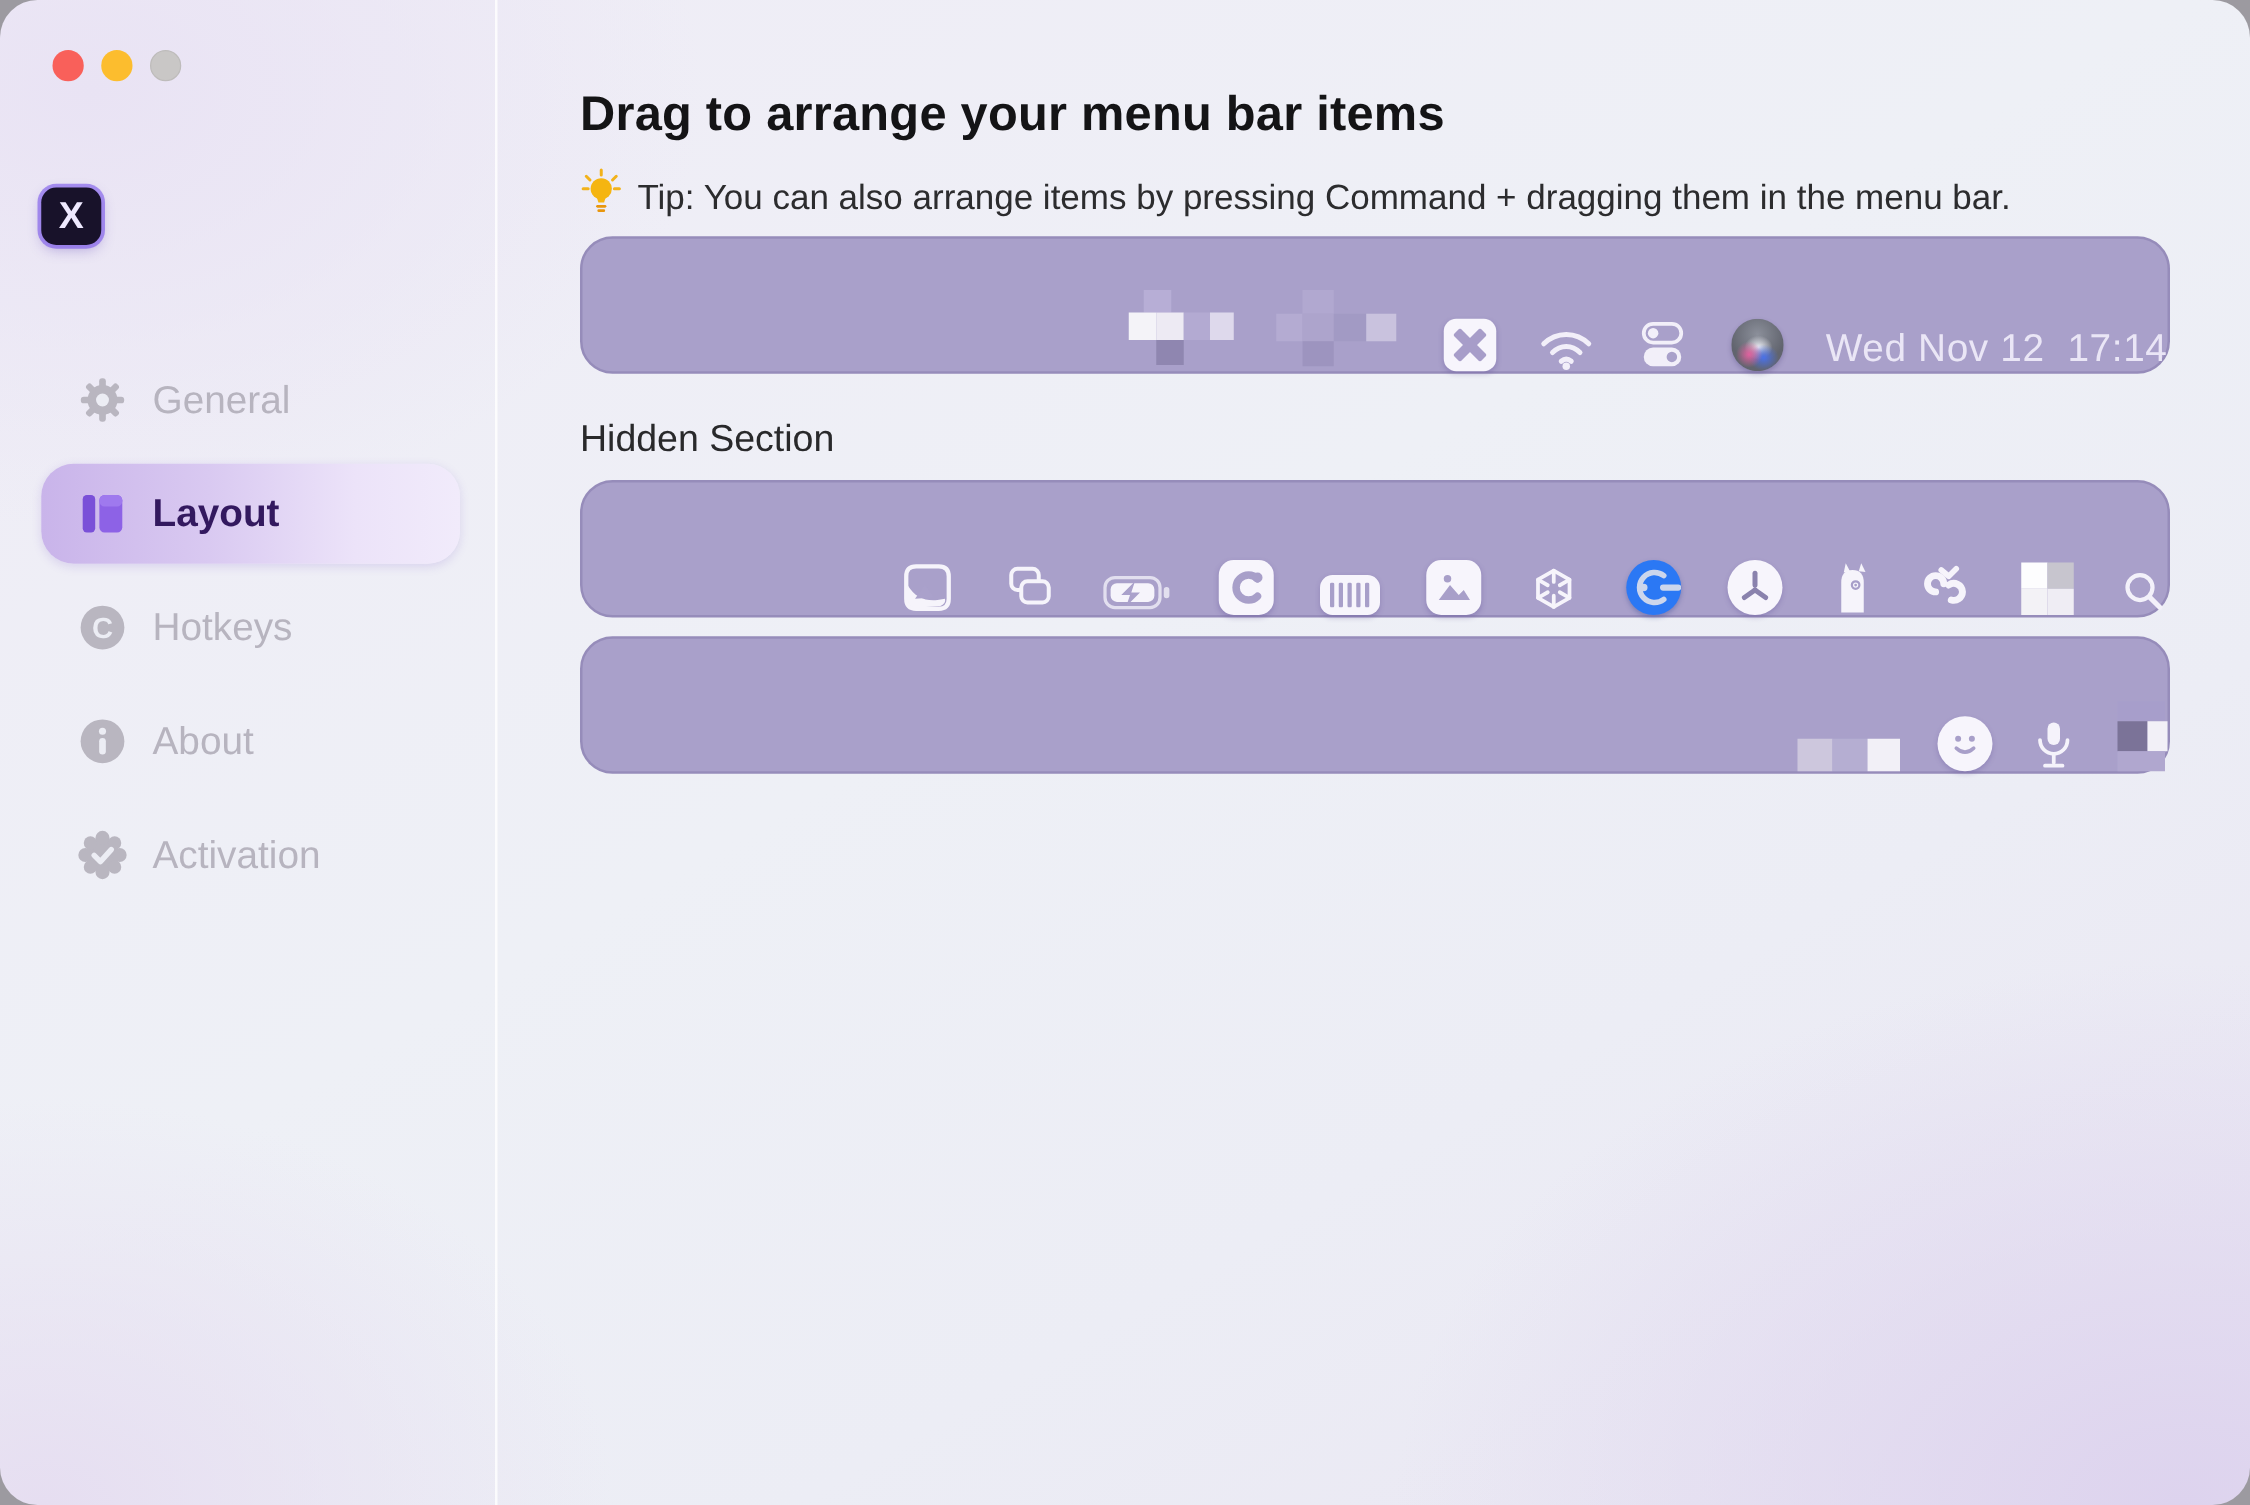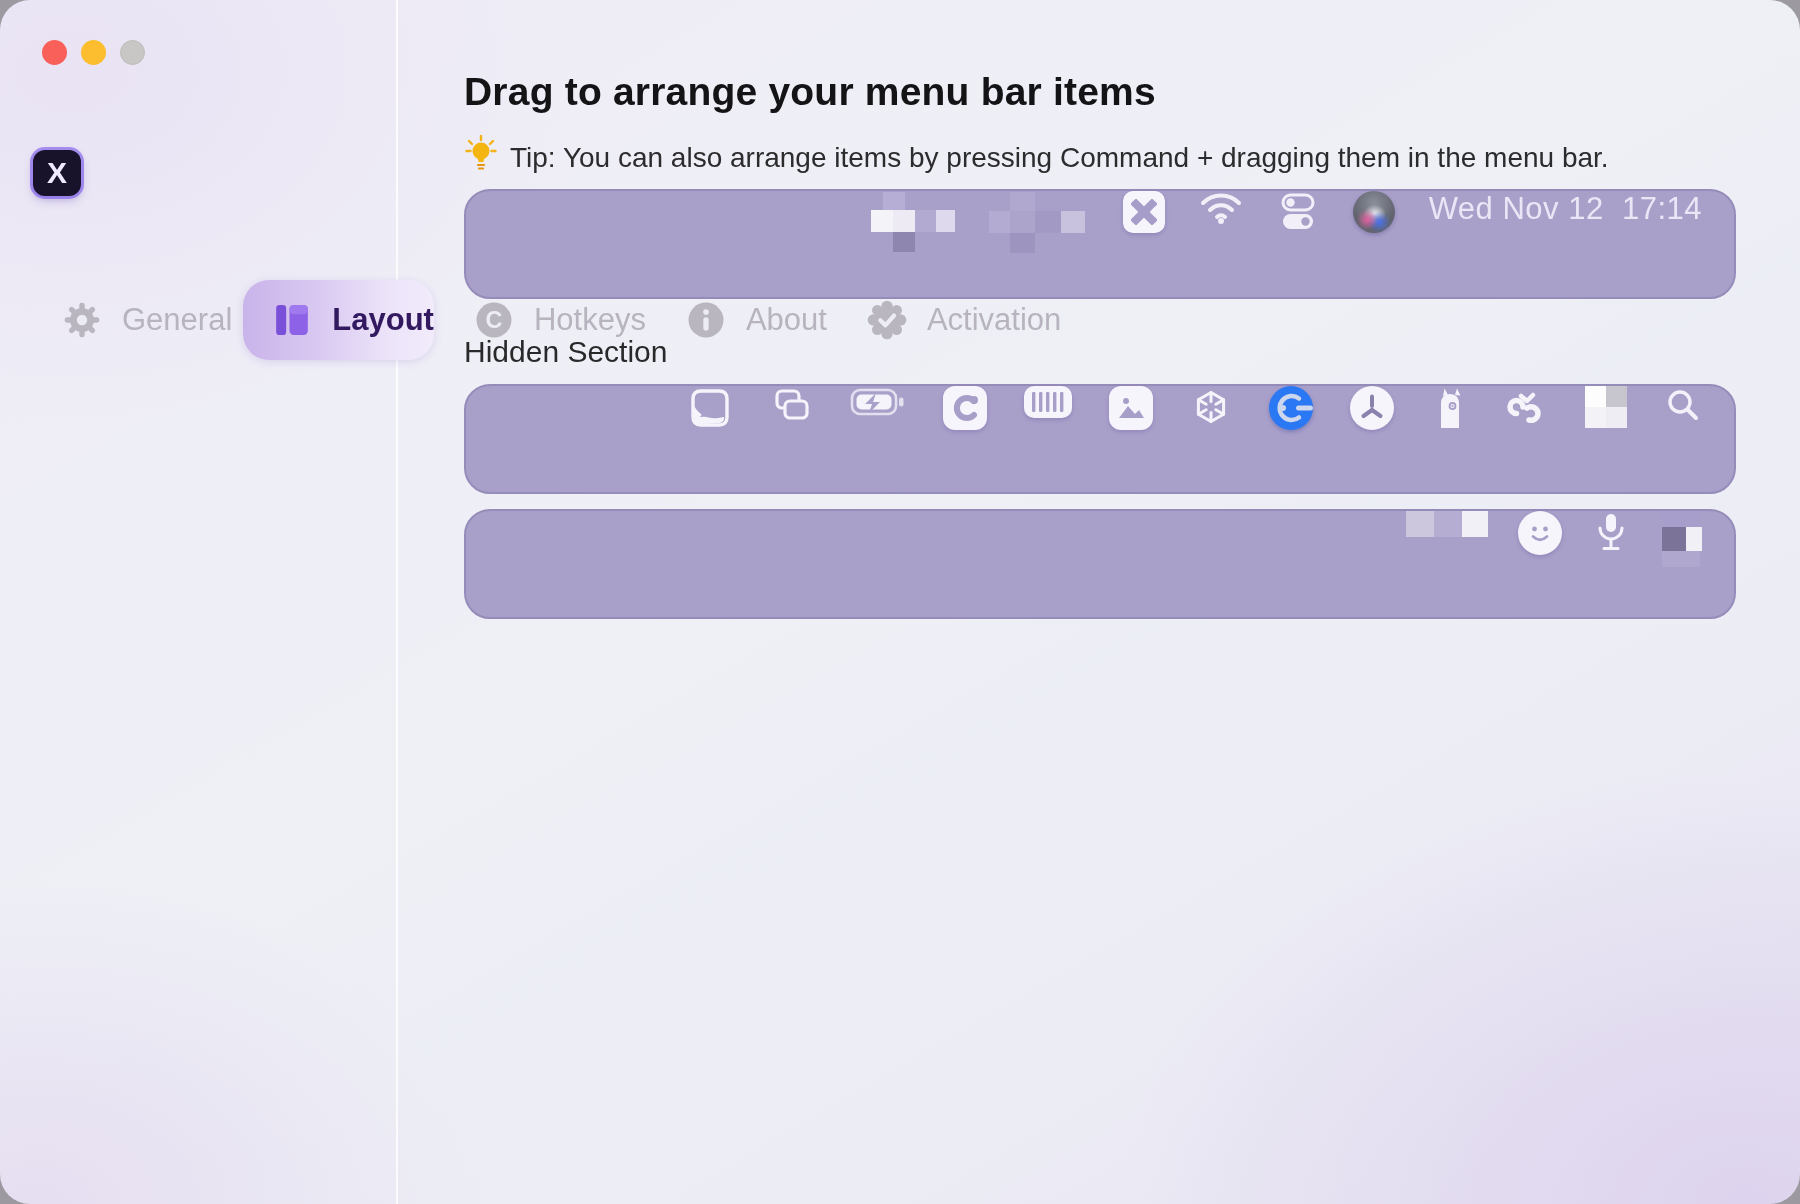--- a/index.html
+++ b/index.html
@@ -27,21 +27,21 @@
   
   .sidebar{ position:absolute; left:0; top:0; width:398px; height:1204px; border-right:2px solid rgba(255,255,255,.8); }
   .brand{ position:absolute; left:33px; top:150px; display:flex; align-items:center; gap:27px; }
   .brand-logo{
     width:48px; height:46px; border-radius:12px; background:#18122a;
     display:flex; align-items:center; justify-content:center;
     box-shadow:0 0 0 3px rgba(129,95,235,.65), 0 4px 10px rgba(90,60,180,.35);
     color:#efeaff; font-size:30px; font-weight:700;
   }
   .brand-name{ font-size:40px; font-weight:700; color:#121214; letter-spacing:.5px; }
-  .nav{ position:absolute; top:280px; left:33px; width:335px; display:flex; flex-direction:row; gap:11px; }
+  .nav{ position:absolute; top:280px; left:33px; width:335px; display:flex; flex-direction:column; gap:11px; }
   .nav-item{
     height:80px; border-radius:26px; display:flex; align-items:center; padding-left:29px; gap:20px;
     cursor:pointer;
   }
   .nav-item .nav-ic{ width:40px; height:40px; flex:0 0 40px; }
   .nav-label{ font-size:31px; font-weight:500; color:#b7b4bf; }
   .nav-item.active{
     background:linear-gradient(90deg,#c9b4ea 0%,#d9c9f1 40%,#ece3f9 75%,#f1ebfb 100%);
     box-shadow:0 2px 8px rgba(120,90,200,.18);
   }
@@ -53,22 +53,22 @@
   .tip-row{ margin-top:18px; display:flex; align-items:center; gap:12px; }
   .tip-text{ font-size:28px; color:#2c2c2e;margin-top:10px; }
   .section-label{ font-size:30px; font-weight:500; color:#29292b; }
   .lbl-visible{ margin-top:70px; }
   .lbl-hidden{ margin-top:36px; }
   .lbl-always{ margin-top:36px; }
 
   .menubar{
     margin-top:15px; height:110px; width:1272px; border-radius:26px;
     background:#a9a0ca; border:2px solid #968cba;
-    display:flex; align-items:flex-start; justify-content:flex-end;
-    padding-right:32px; gap:34px; position:relative;
+    display:flex; align-items:flex-end; justify-content:flex-end;
+    gap:34px; position:relative;
   }
   .mb-item{ display:flex; align-items:center; justify-content:center; cursor:grab; }
 
   .clock{ font-size:31px; color:#eae6f6; white-space:pre; letter-spacing:.5px; }
 
   
   .tile{ background:#f7f5fc; border-radius:10px; display:flex; align-items:center; justify-content:center; box-shadow:0 2px 4px rgba(80,60,140,.25); }
   .circle-tile{ background:#f7f5fc; border-radius:50%; display:flex; align-items:center; justify-content:center; box-shadow:0 2px 4px rgba(80,60,140,.25); }
 
   

